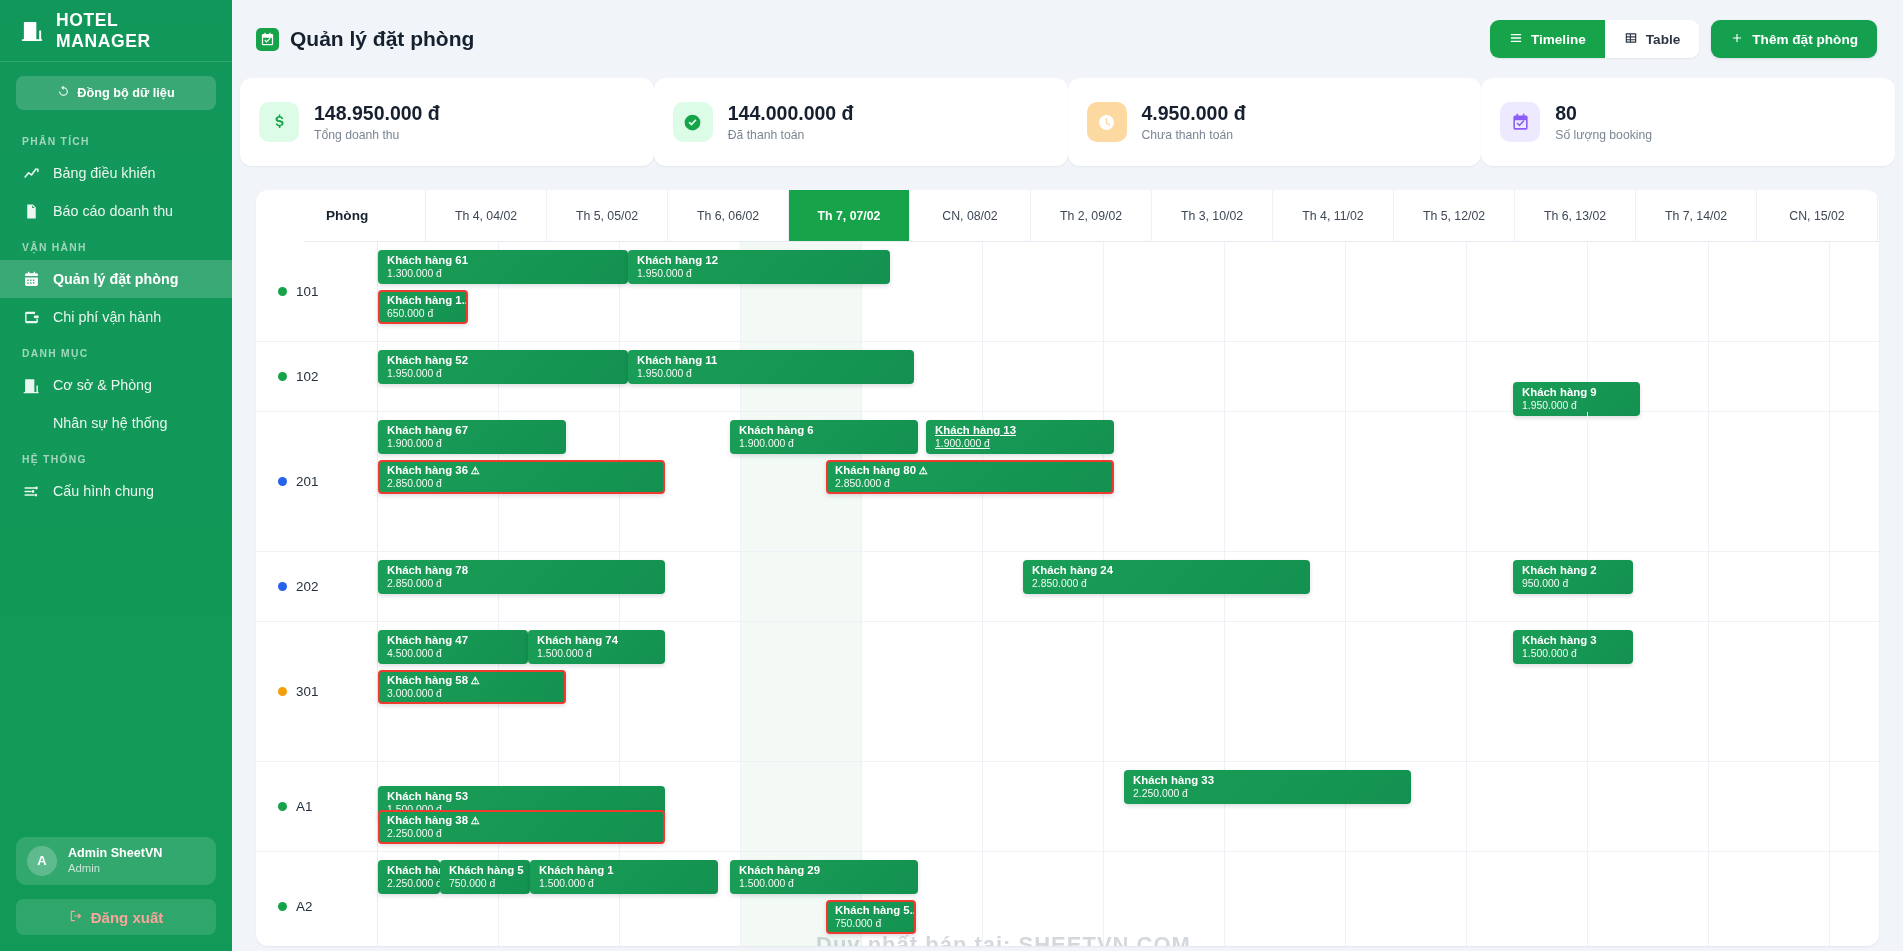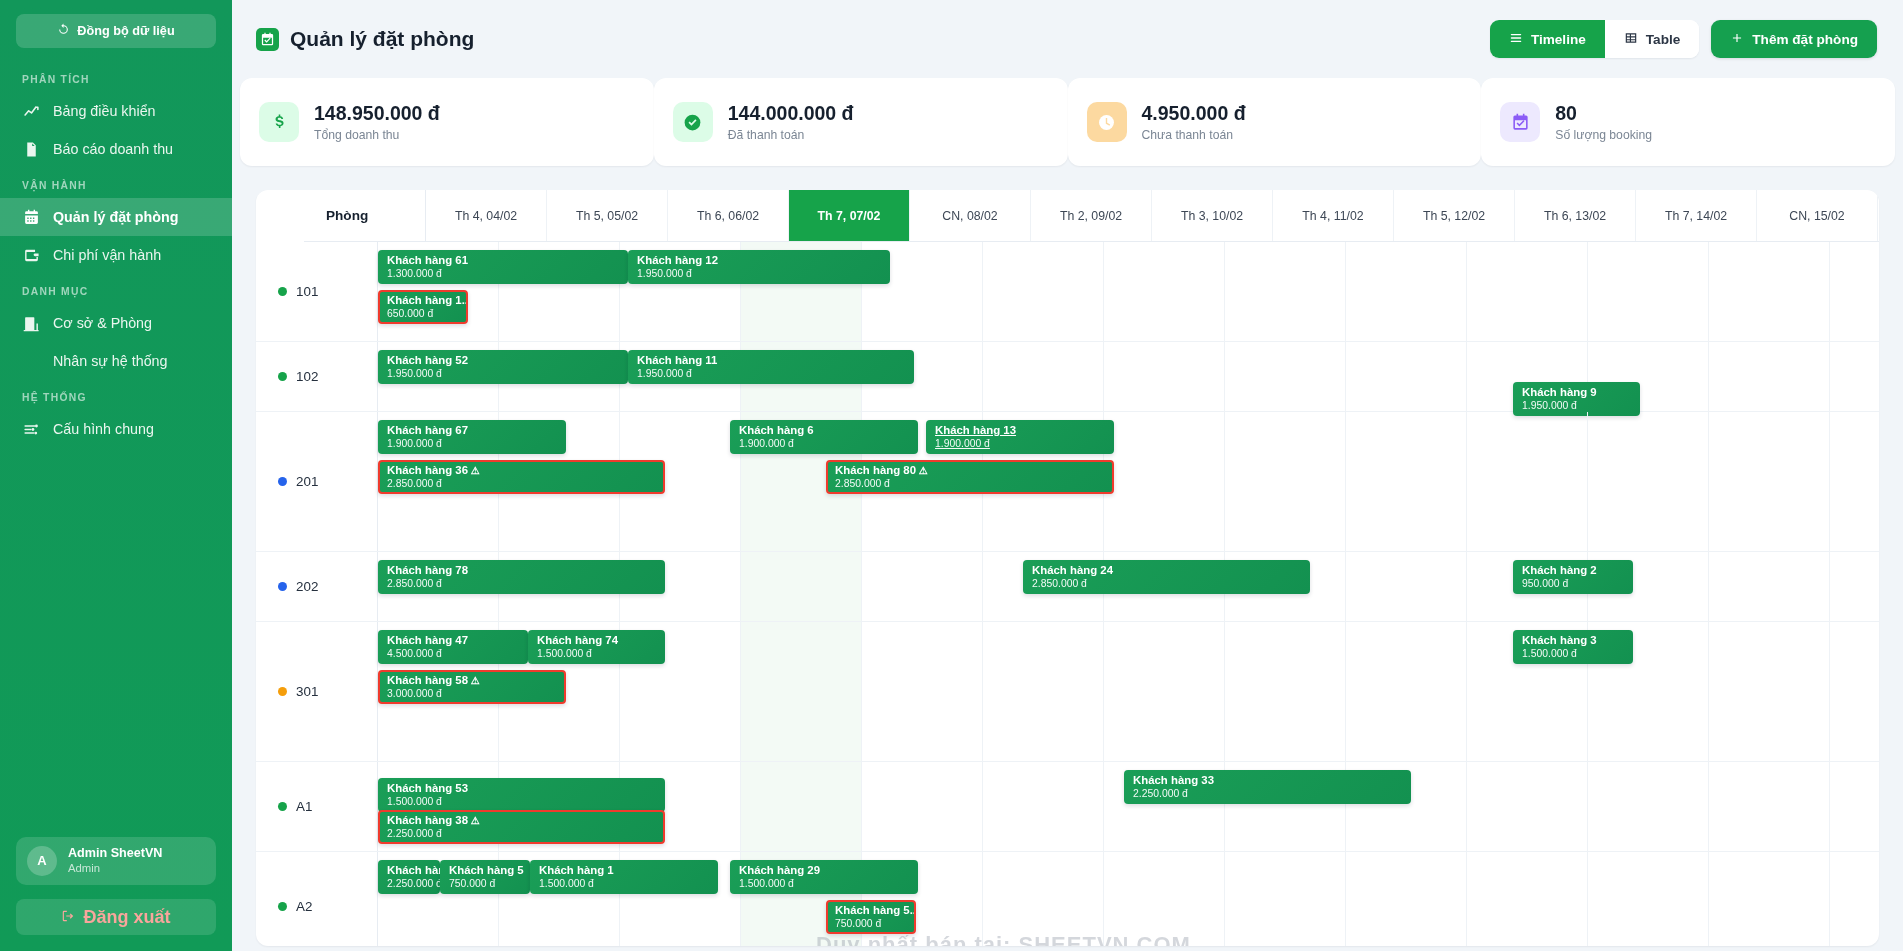--- a/index.html
+++ b/index.html
@@ -59,21 +59,21 @@
     width: 30px; height: 30px; border-radius: 50%;
     background: rgba(255,255,255,.22); color: #fff;
     display: flex; align-items: center; justify-content: center;
     font-size: 13px; font-weight: 700; flex: 0 0 30px;
   }
   .user-name { color: #fff; font-size: 12.6px; font-weight: 700; line-height: 1.25; }
   .user-role { color: rgba(255,255,255,.72); font-size: 11.3px; line-height: 1.3; }
   .logout-btn {
     width: 100%; height: 36px; border-radius: 8px;
     background: rgba(255,255,255,.13); color: #f8a69c;
-    font-size: 18px; font-weight: 600; border: none; cursor: pointer;
+    font-size: 15px; font-weight: 600; border: none; cursor: pointer;
     display: flex; align-items: center; justify-content: center; gap: 8px;
   }
 
   
   .main { flex: 1 1 auto; height: 951px; background: #f1f5f9; overflow: hidden; position: relative; }
   .topbar {
     height: 78px; display: flex; align-items: center;
     padding: 0 26px 0 24px; gap: 12px;
   }
   .page-title { display: flex; align-items: center; gap: 11px; }
@@ -167,20 +167,28 @@
     color: rgba(120,130,145,.32); font-weight: 700;
     pointer-events: none; white-space: nowrap;
   }
 </style>
 </head>
 <body>
 
 <div class="app">
 
   <aside class="sidebar">
+    <div class="brand">
+      <span class="brand-icon">
+        <svg width="23" height="23" viewBox="0 0 24 24" fill="currentColor">
+          <path d="M3 21V4a1 1 0 0 1 1-1h11a1 1 0 0 1 1 1v17h3v-9h2v9h1v2H1v-2h2zm3-13h2v2H6V8zm0 4h2v2H6v-2zm5-4h2v2h-2V8zm0 4h2v2h-2v-2zm-2 5h4v4H9v-4z"></path>
+        </svg>
+      </span>
+      <span class="brand-title">HOTEL MANAGER</span>
+    </div>
 
     <div class="sync-wrap">
       <button class="sync-btn">
         <span>
           <svg width="13" height="13" viewBox="0 0 24 24" fill="currentColor">
             <path d="M12 4V1L8 5l4 4V6a6 6 0 1 1-6 6H4a8 8 0 1 0 8-8z"></path>
           </svg>
         </span>
         <span>Đồng bộ dữ liệu</span>
       </button>
@@ -570,21 +578,21 @@
               <div class="col" style="left: 242px;"></div>
               <div class="col today" style="left: 363px;"></div>
               <div class="col" style="left: 484px;"></div>
               <div class="col" style="left: 605px;"></div>
               <div class="col" style="left: 726px;"></div>
               <div class="col" style="left: 847px;"></div>
               <div class="col" style="left: 968px;"></div>
               <div class="col" style="left: 1089px;"></div>
               <div class="col" style="left: 1210px;"></div>
               <div class="col" style="left: 1331px;"></div>
-              <div class="bar" style="left: 0px; width: 287px; top: 16px;">
+              <div class="bar" style="left: 0px; width: 287px; top: 24px;">
                 <div class="bn">Khách hàng 53</div>
                 <div class="bp">1.500.000 đ</div>
               </div>
               <div class="bar" style="left: 746px; width: 287px; top: 8px;">
                 <div class="bn">Khách hàng 33</div>
                 <div class="bp">2.250.000 đ</div>
               </div>
               <div class="bar warn" style="left: 0px; width: 287px; top: 48px;">
                 <div class="bn">Khách hàng 38<span class="warn-tri"> ⚠</span></div>
                 <div class="bp">2.250.000 đ</div>

